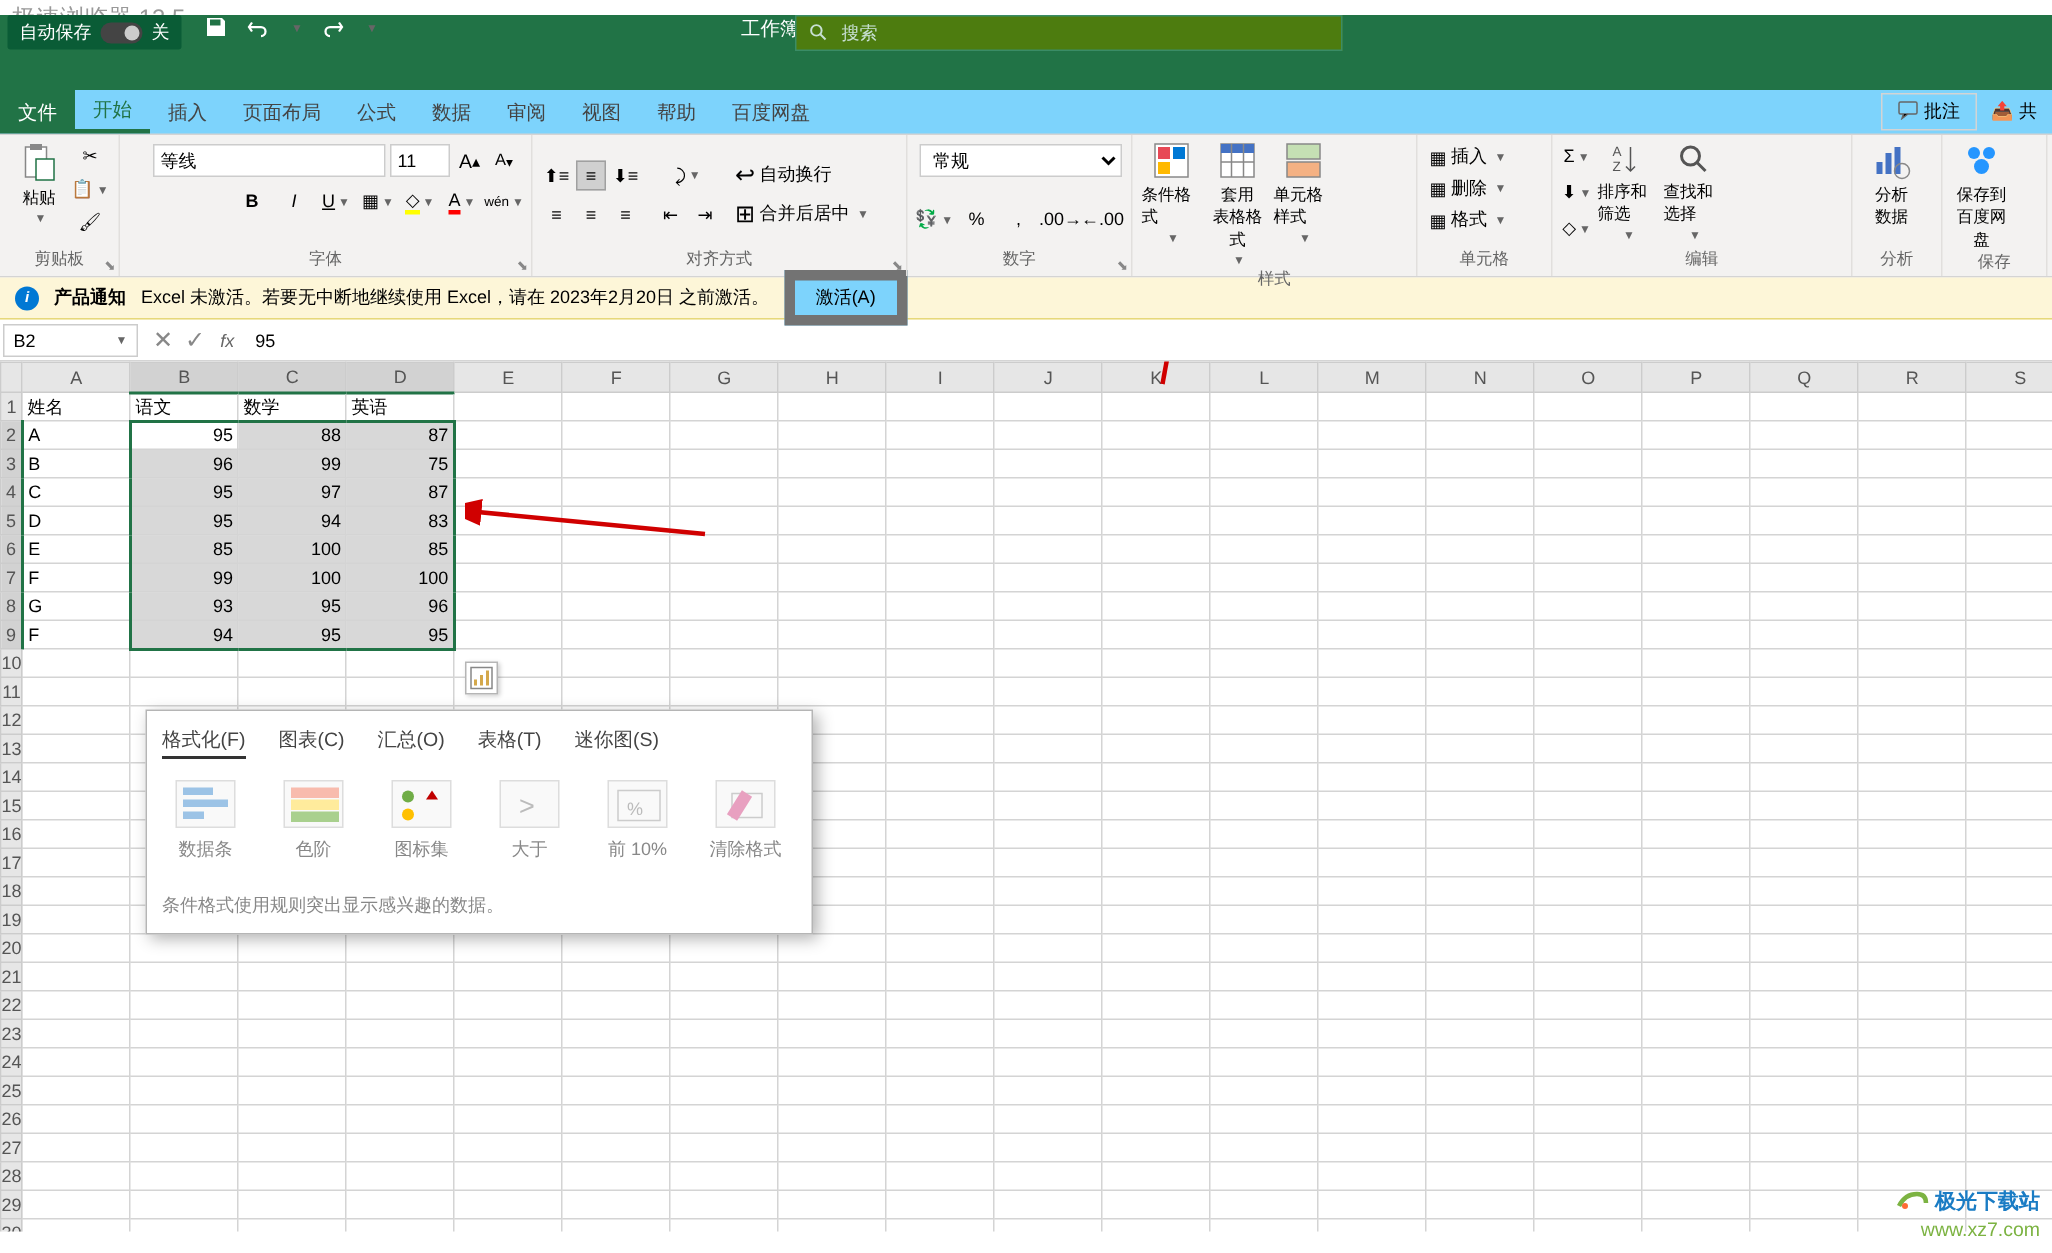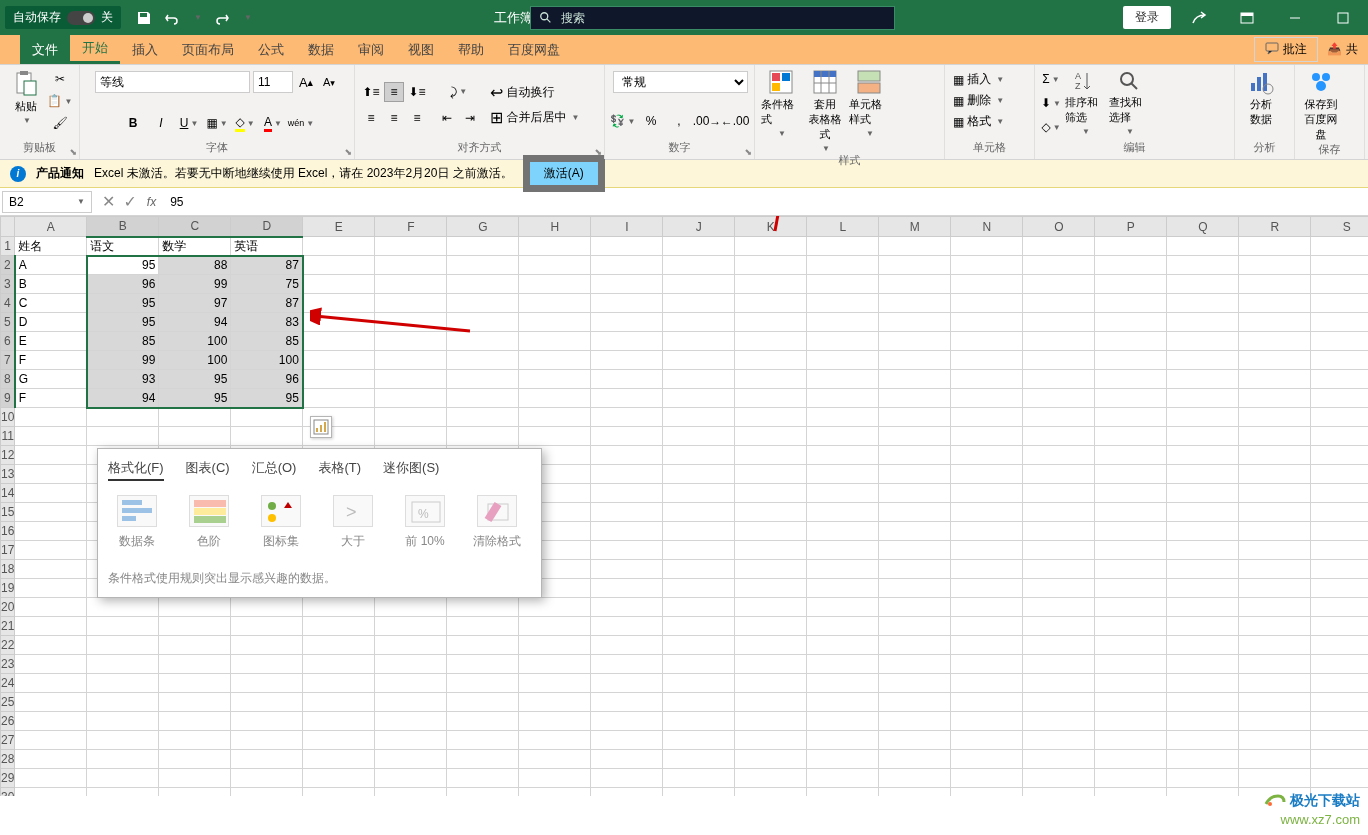--- a/index.html
+++ b/index.html
@@ -2,36 +2,36 @@
 <html><head>
 <meta charset="utf-8">
 <style>
 * { margin: 0; padding: 0; box-sizing: border-box; font-family: "Microsoft YaHei", Arial, sans-serif; }
 body { width: 1368px; height: 835px; background: #fff; overflow: hidden; position: relative; }
 
 
 .browser-hint { position: absolute; top: 0; left: 0; font-size: 16px; color: #999; padding: 2px 8px; }
 
 
-.titlebar { background: #217346; height: 35px; display: flex; align-items: center; color: #fff; font-size: 12px; position: relative; }
+.titlebar { background: #217346; height: 50px; display: flex; align-items: flex-start; color: #fff; font-size: 12px; position: relative; margin-top: 10px; }
 .autosave { background: #0a5c36; padding: 3px 8px; border-radius: 2px; display: flex; align-items: center; gap: 6px; margin-left: 5px; }
 .toggle { width: 28px; height: 14px; background: #444; border-radius: 7px; position: relative; display: inline-block; }
 .toggle::after { content: ''; position: absolute; right: 2px; top: 2px; width: 10px; height: 10px; background: #ccc; border-radius: 50%; }
 .qat { display: flex; gap: 12px; margin-left: 15px; align-items: center; }
 .qat-icon { width: 16px; height: 16px; display: flex; align-items: center; justify-content: center; cursor: pointer; }
 .doc-title { position: absolute; left: 50%; transform: translateX(-190px); font-size: 13px; }
-.searchbox { position: absolute; left: 530px; width: 365px; height: 24px; background: #0f172a; border: 1px solid #3a8c66; display: flex; align-items: center; padding: 0 8px; gap: 8px; }
+.searchbox { position: absolute; left: 530px; width: 365px; height: 24px; background: #4d7c0f; border: 1px solid #3a8c66; display: flex; align-items: center; padding: 0 8px; gap: 8px; }
 .searchbox input { background: transparent; border: none; color: #fff; font-size: 12px; outline: none; flex: 1; }
 .searchbox input::placeholder { color: #c8e0d4; }
 .title-right { position: absolute; right: 5px; display: flex; align-items: center; gap: 8px; }
 .login-btn { background: #fff; color: #333; padding: 3px 12px; font-size: 12px; border-radius: 2px; }
 .win-btn { width: 40px; height: 28px; display: flex; align-items: center; justify-content: center; color: #fff; cursor: pointer; }
 
 
-.ribbon-tabs { height: 30px; background: #fdba74; display: flex; align-items: center; border-bottom: 1px solid #d4d4d4; padding-left: 20px; }
+.ribbon-tabs { height: 30px; background: #7dd3fc; display: flex; align-items: center; border-bottom: 1px solid #d4d4d4; }
 .tab { padding: 0 12px; font-size: 13px; color: #444; height: 100%; display: flex; align-items: center; cursor: pointer; }
 .tab.file { background: #217346; color: #fff; }
 .tab.active { border-bottom: 3px solid #217346; color: #217346; font-weight: 500; }
 .tabs-right { margin-left: auto; display: flex; align-items: center; gap: 10px; padding-right: 10px; font-size: 12px; }
 .comment-btn { border: 1px solid #d4d4d4; padding: 3px 10px; display: flex; align-items: flex-start; gap: 4px; }
 
 
 .ribbon { height: 95px; background: #f3f2f1; border-bottom: 1px solid #d4d4d4; display: flex; }
 .group { border-right: 1px solid #e1dfdd; padding: 4px 6px 2px; display: flex; flex-direction: column; justify-content: space-between; position: relative; }
 .group-label { font-size: 11px; color: #666; text-align: center; padding-bottom: 2px; }
@@ -131,44 +131,20 @@
     </span>
     <span class="dropdown">▼</span>
   </div>
   <div class="doc-title">工作簿1 - Excel</div>
   <div class="searchbox">
     <svg width="14" height="14" viewBox="0 0 16 16">
         <circle cx="6" cy="6" r="4" fill="none" stroke="#c8e0d4" stroke-width="1.5"></circle>
         <path stroke="#c8e0d4" stroke-width="1.5" d="M9 9l4 4"></path>
       </svg>
     <input placeholder="搜索" style="">
-  </div>
-  <div class="title-right">
-    <span class="login-btn">登录</span>
-    <span class="win-btn">
-      <svg width="18" height="18" viewBox="0 0 18 18">
-          <path fill="none" stroke="#fff" stroke-width="1.5" d="M3 14c2-6 6-8 12-8m-4-3l4 3-4 3"></path>
-        </svg>
-    </span>
-    <span class="win-btn">
-      <svg width="16" height="16" viewBox="0 0 16 16">
-          <rect x="2" y="3" width="12" height="10" fill="none" stroke="#fff"></rect>
-          <rect x="2" y="3" width="12" height="3" fill="#fff"></rect>
-        </svg>
-    </span>
-    <span class="win-btn">
-      <svg width="12" height="12" viewBox="0 0 12 12">
-          <path stroke="#fff" d="M1 6h10"></path>
-        </svg>
-    </span>
-    <span class="win-btn">
-      <svg width="12" height="12" viewBox="0 0 12 12">
-          <rect x="1" y="1" width="10" height="10" fill="none" stroke="#fff"></rect>
-        </svg>
-    </span>
   </div>
 </div>
 
 <div class="ribbon-tabs">
   <div class="tab file">文件</div>
   <div class="tab active">开始</div>
   <div class="tab">插入</div>
   <div class="tab">页面布局</div>
   <div class="tab">公式</div>
   <div class="tab">数据</div>
@@ -205,21 +181,21 @@
         <span class="btn-sm">✂</span>
         <span class="btn-sm">📋<span class="dropdown">▼</span></span>
         <span class="btn-sm">🖌</span>
       </div>
     </div>
     <div class="group-label">剪贴板</div>
     <span class="launcher">⬊</span>
   </div>
 
   <div class="group" style="width:275px">
-    <div class="vstack" style="align-items:center;gap:20px;padding:2px">
+    <div class="vstack" style="align-items:flex-end;gap:6px;padding:2px">
       <div class="hstack">
         <input class="font-select" value="等线" style="">
         <input class="size-select" value="11" style="">
         <span class="btn-sm" style="font-size:13px">A<sup>▴</sup></span>
         <span class="btn-sm" style="font-size:11px">A<sup>▾</sup></span>
       </div>
       <div class="hstack" style="gap:8px">
         <span class="btn-sm">
             <b>B</b>
           </span>

